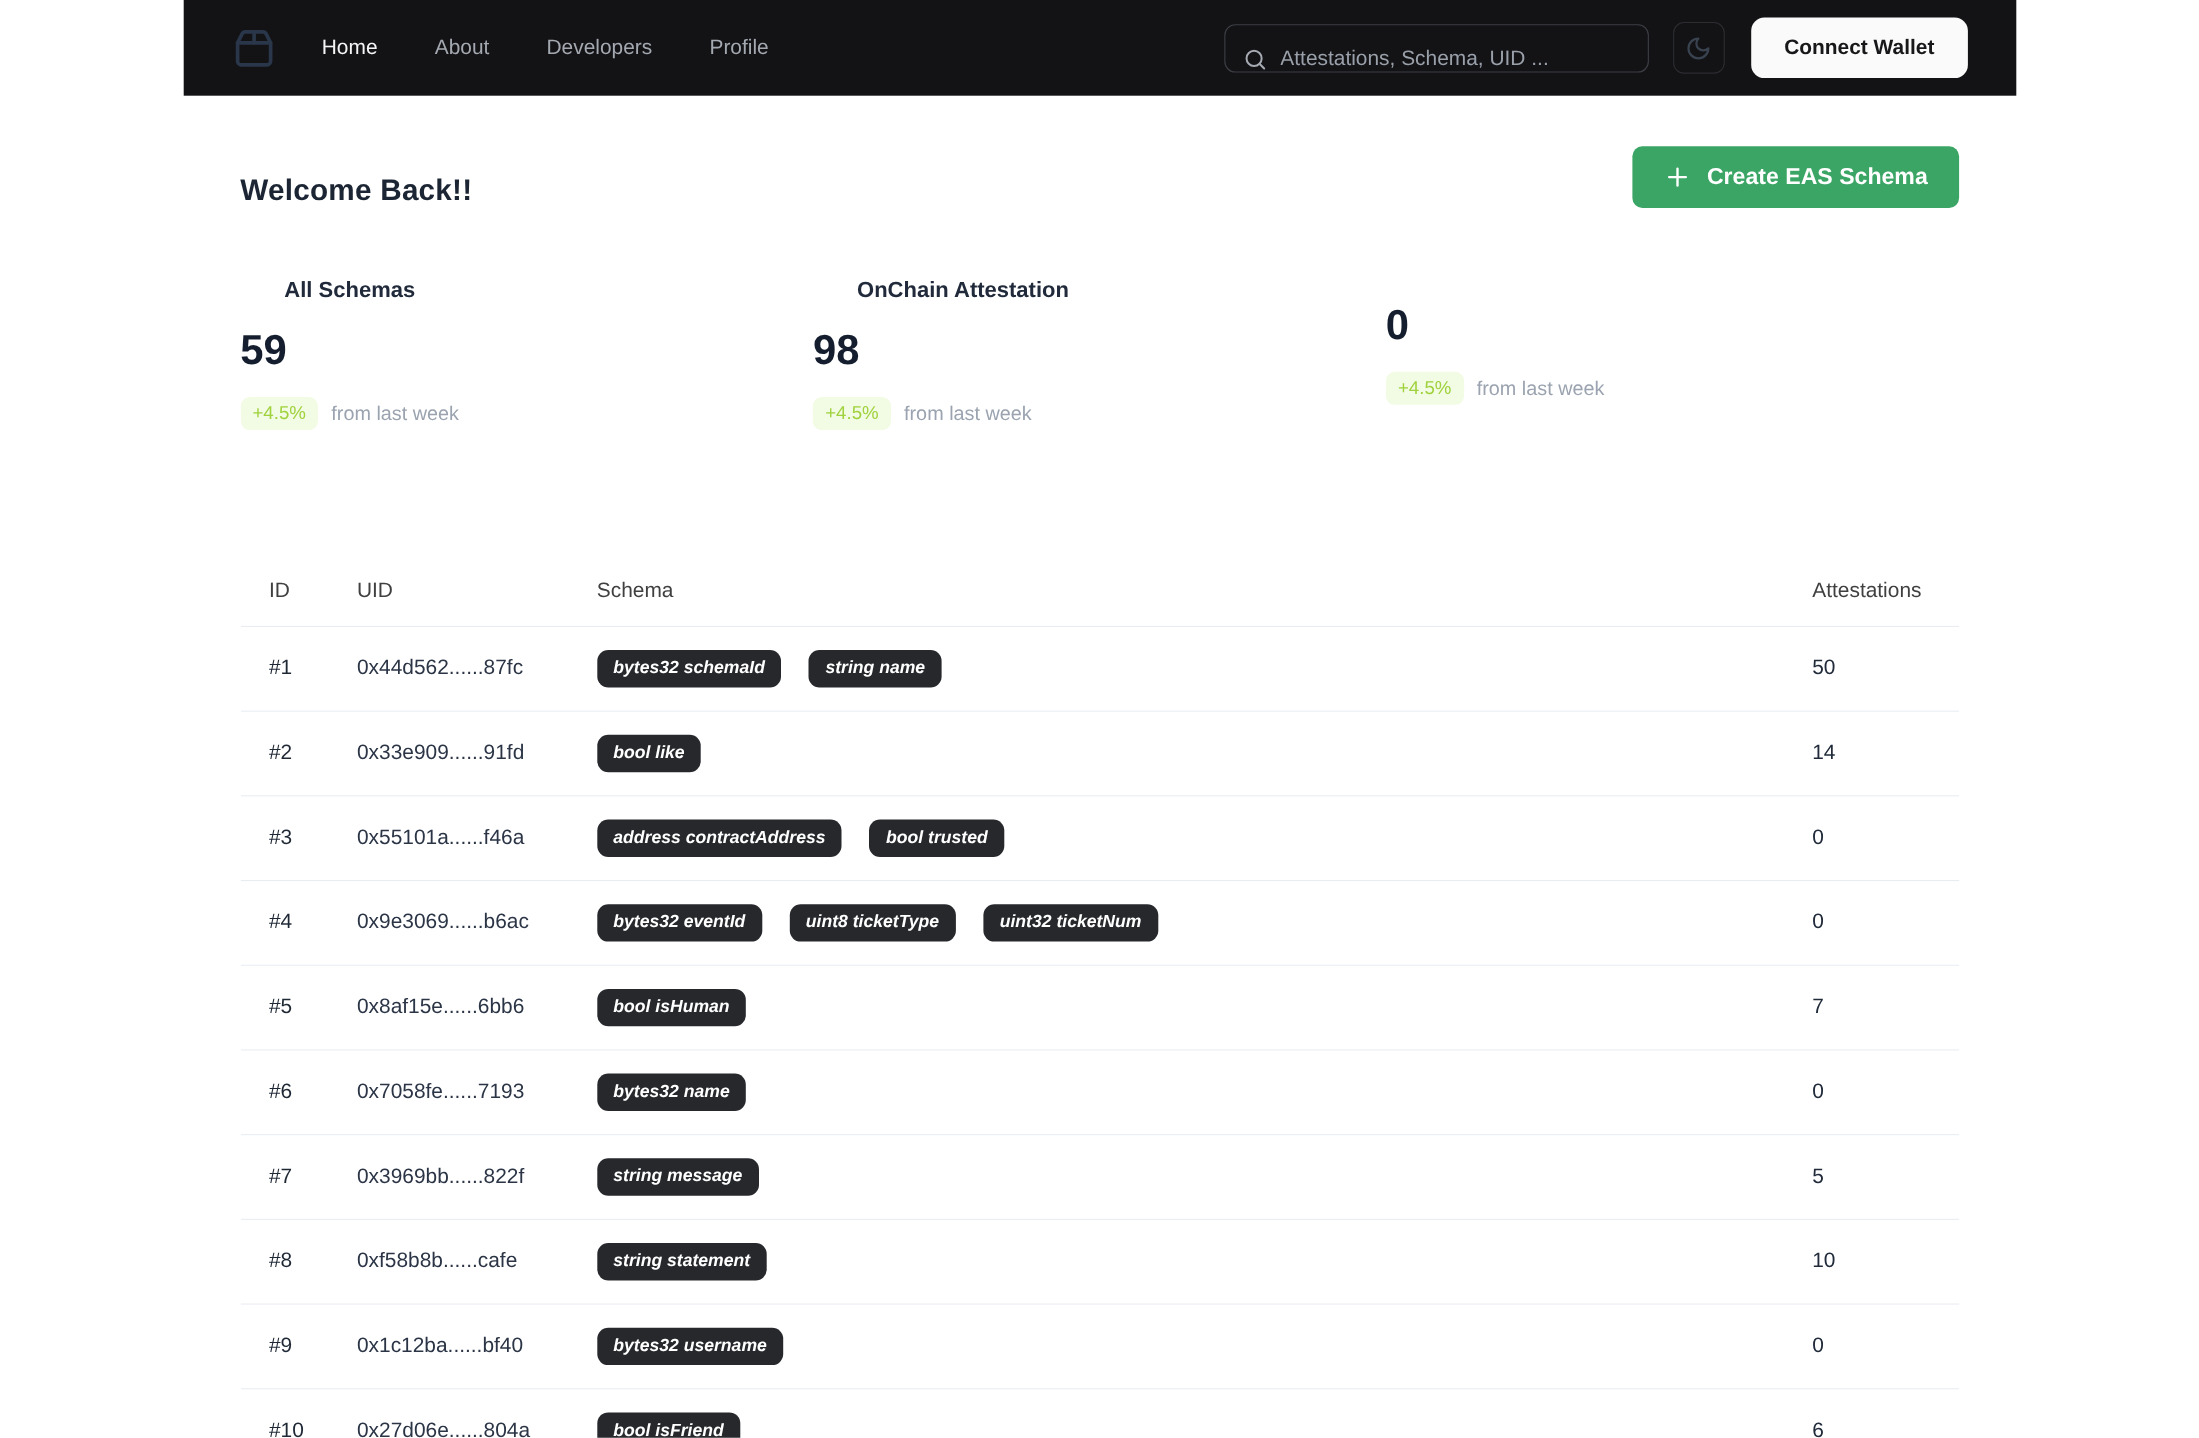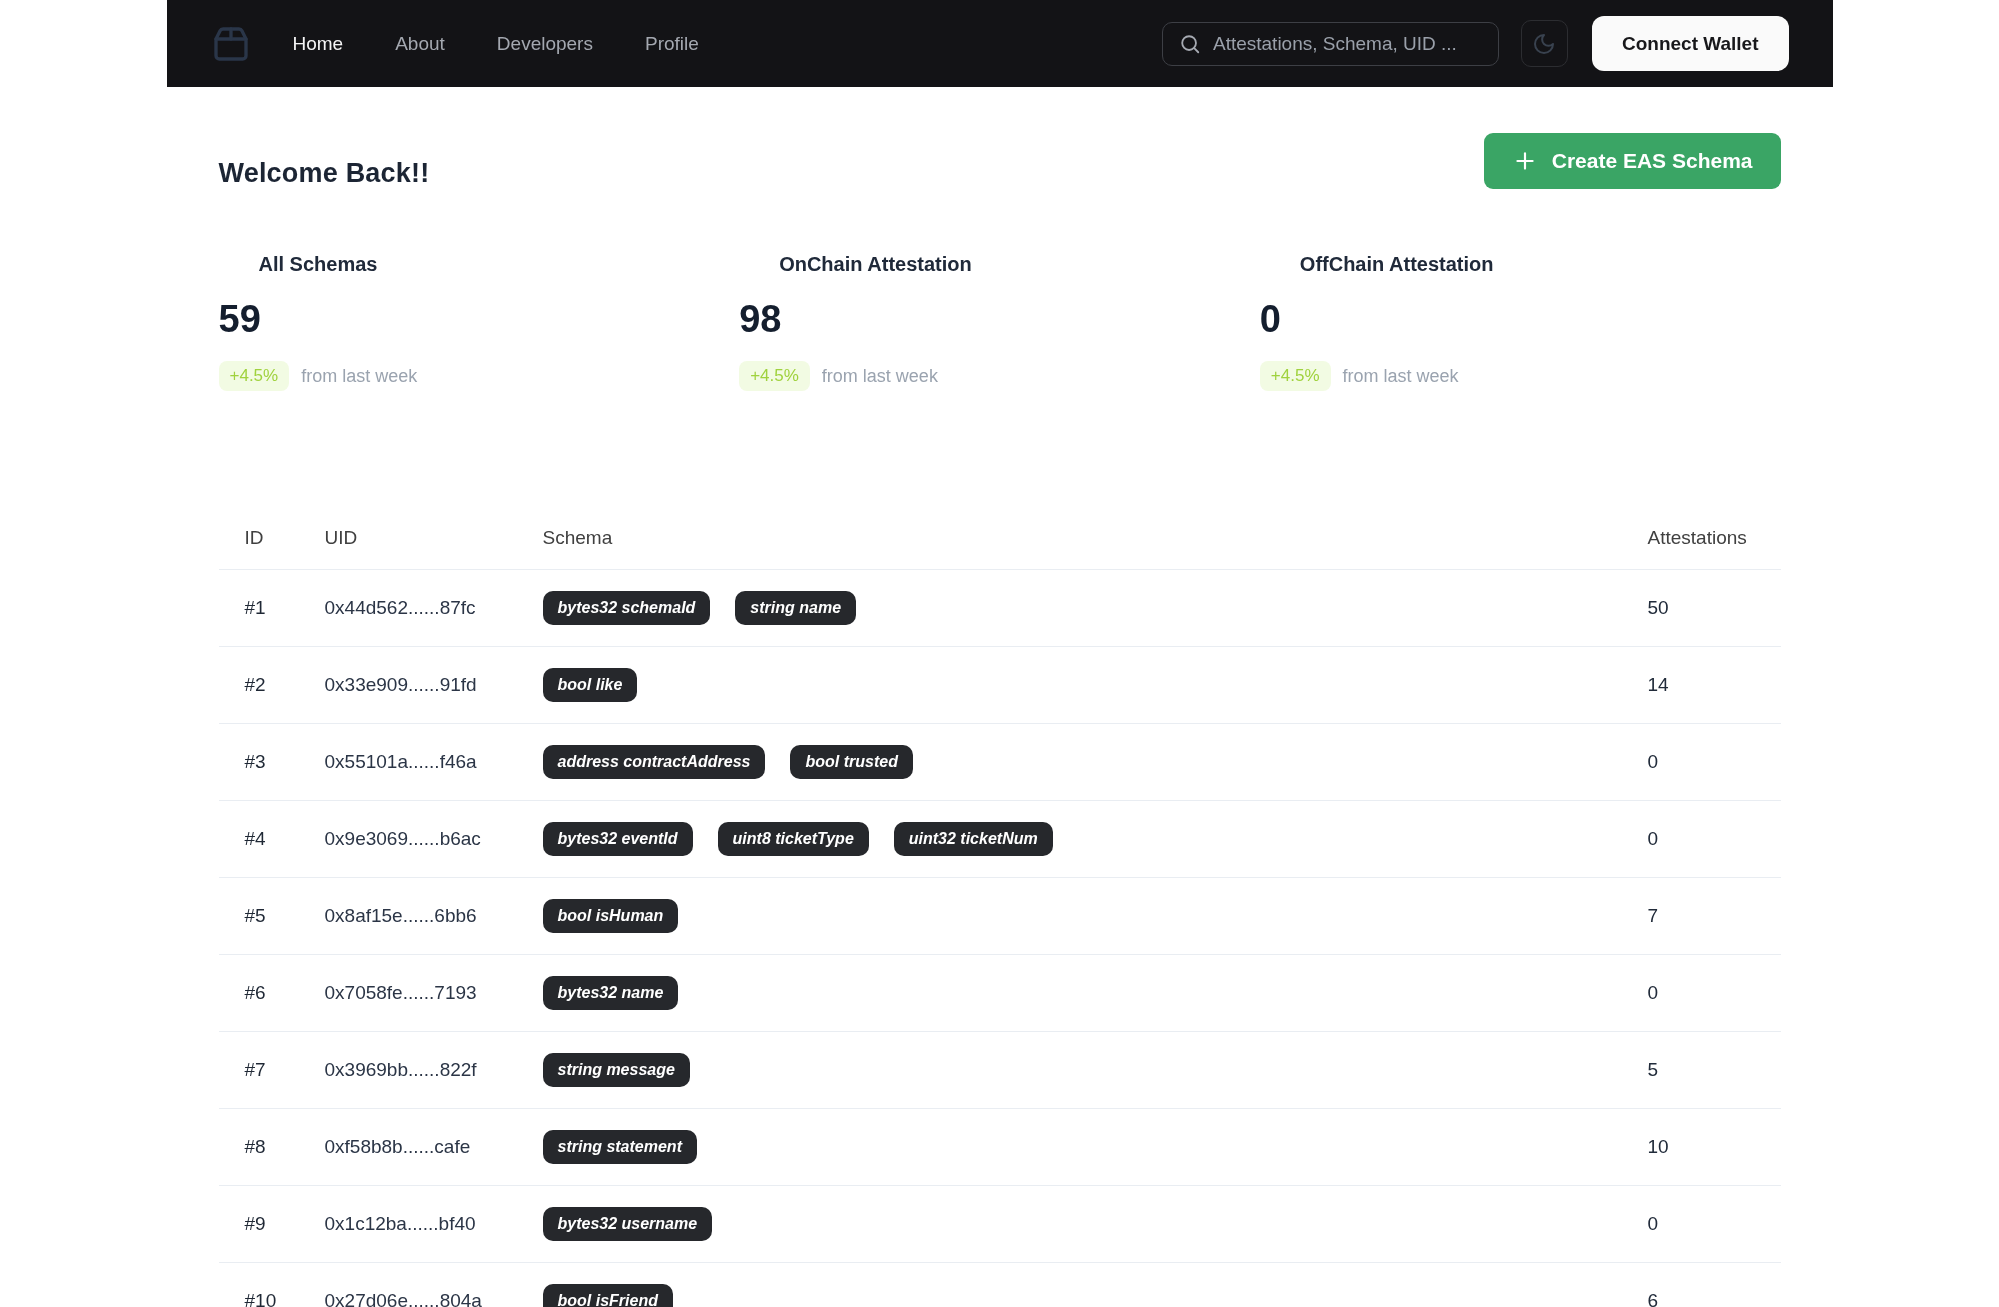--- a/index.html
+++ b/index.html
@@ -9,21 +9,21 @@
 
   
   .navbar { height:87px; background:#131316; display:flex; align-items:center; padding:0 44px; }
   .brand { display:flex; align-items:center; margin-right:42px; cursor:pointer; }
   .brand svg { width:40px; height:40px; stroke:#2a3649; fill:none; stroke-width:2;
     stroke-linecap:round; stroke-linejoin:round; }
   .nav-links { display:flex; align-items:center; gap:52px; }
   .nav-link { font-size:19px; color:#a4a8b0; text-decoration:none; cursor:pointer; }
   .nav-link.active { color:#f5f5f6; font-weight:500; }
   .nav-spacer { flex:1; }
-  .search-box { display:flex; align-items:center; width:337px; height:44px;
+  .search-box { display:flex; align-items:flex-end; width:386px; height:44px;
     border:1px solid #3d3f45; border-radius:10px; padding:0 16px; background:transparent; }
   .search-box svg { width:22px; height:22px; stroke:#a6aab2; fill:none; stroke-width:2;
     stroke-linecap:round; flex:none; }
   .search-box input { flex:1; margin-left:12px; background:transparent; border:none; outline:none;
     color:#e5e7eb; font-size:19px; font-family:inherit; }
   .search-box input::placeholder { color:#9aa0aa; }
   .theme-btn { width:47px; height:47px; margin-left:22px; border:1px solid #2c2d31; border-radius:10px;
     background:transparent; display:flex; align-items:center; justify-content:center; cursor:pointer; }
   .theme-btn svg { width:24px; height:24px; stroke:#39424f; fill:none; stroke-width:2;
     stroke-linecap:round; stroke-linejoin:round; }
@@ -117,21 +117,20 @@
       </div>
       <div class="stat-card">
         <div class="stat-label">OnChain Attestation</div>
         <div class="stat-value">98</div>
         <div class="stat-change-row">
           <span class="stat-change" style="background: rgb(242, 251, 227); color: rgb(160, 210, 62);">+4.5%</span>
           <span class="stat-note">from last week</span>
         </div>
       </div>
       <div class="stat-card">
-        <div class="stat-label">OffChain Attestation</div>
         <div class="stat-value">0</div>
         <div class="stat-change-row">
           <span class="stat-change" style="background: rgb(242, 251, 227); color: rgb(160, 210, 62);">+4.5%</span>
           <span class="stat-note">from last week</span>
         </div>
       </div>
     </section>
 
   <section class="table">
     <div class="trow thead">

